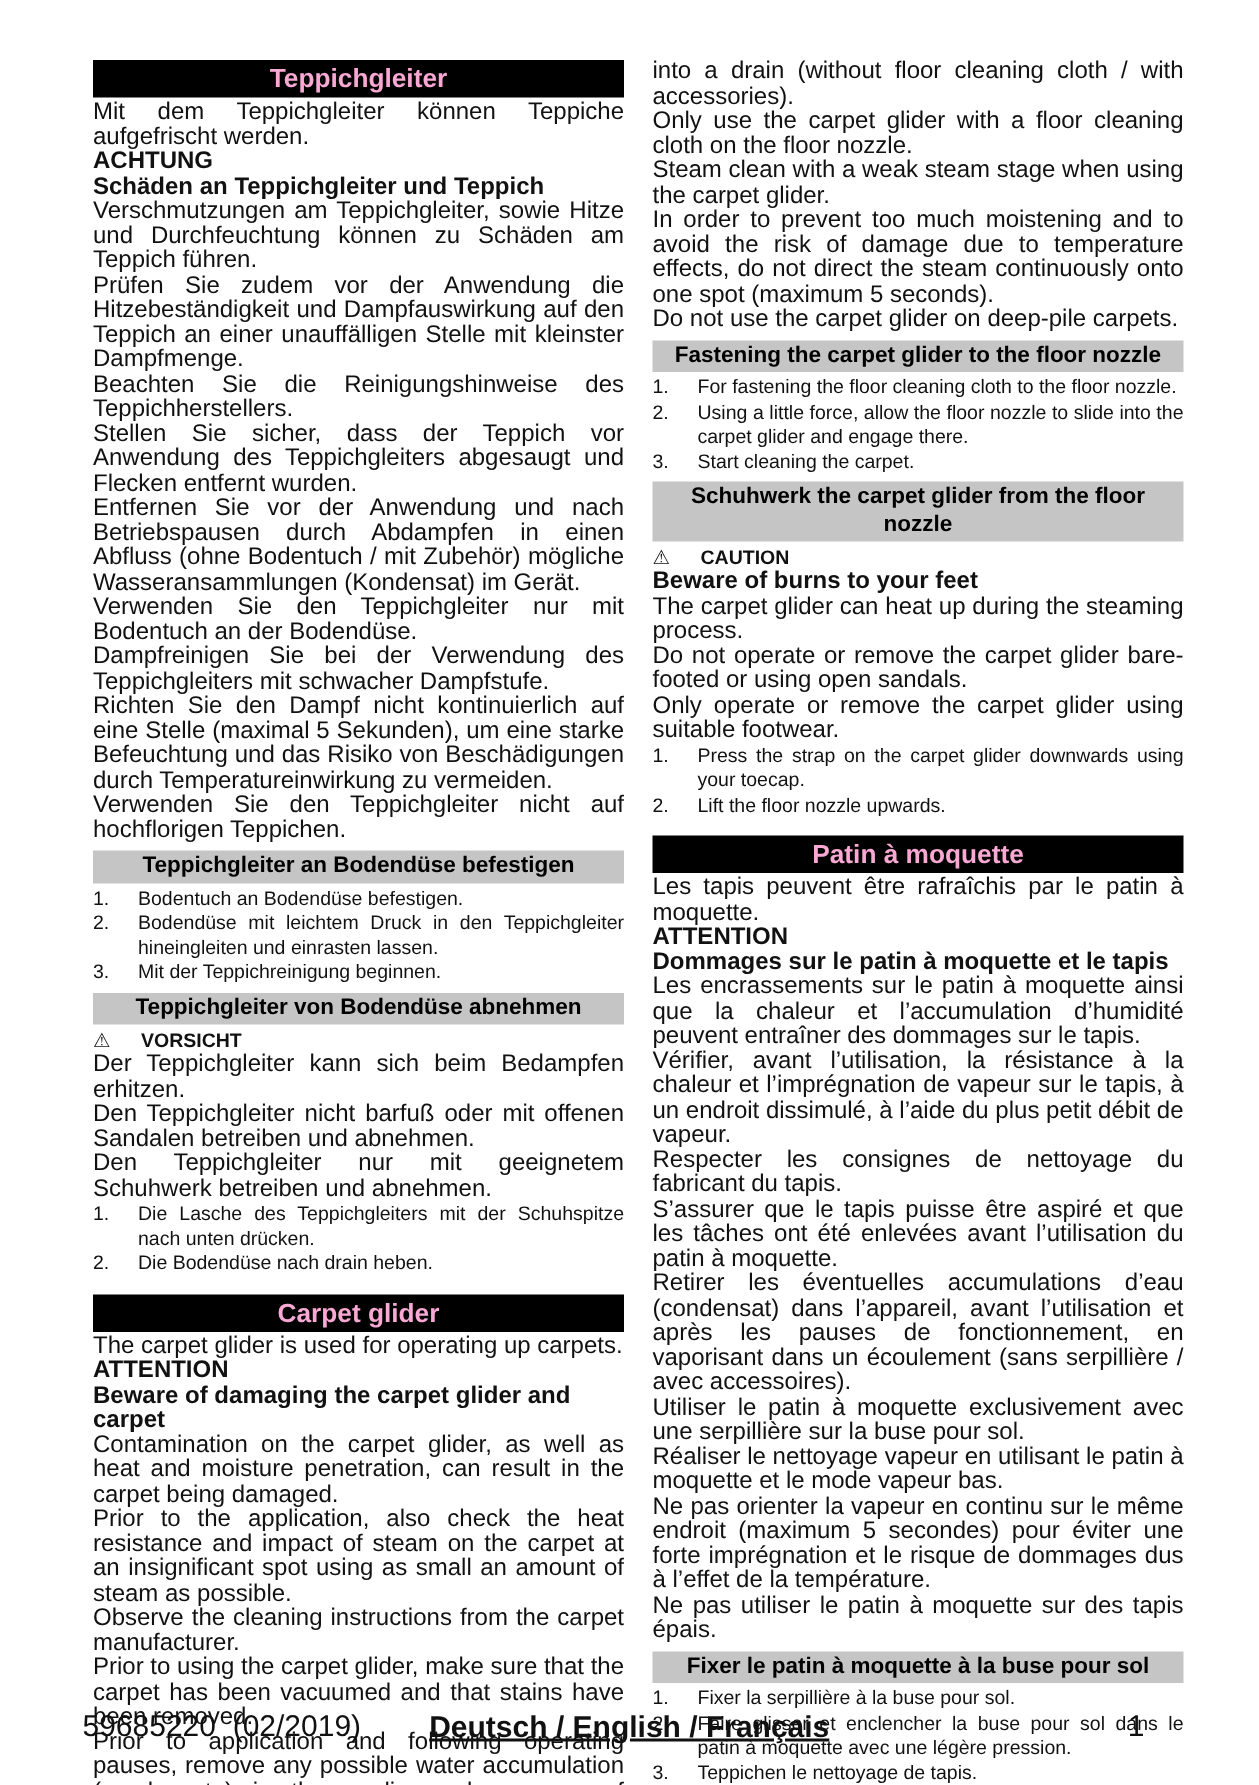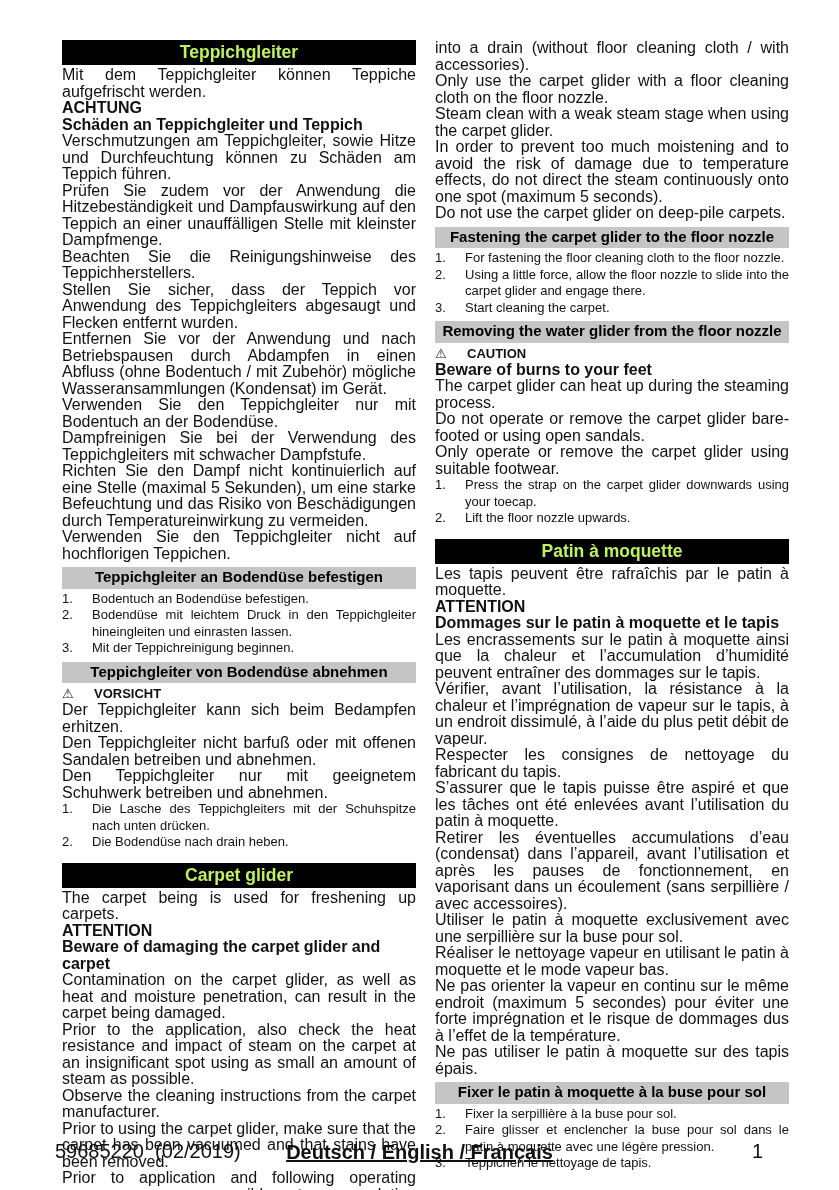--- a/index.html
+++ b/index.html
@@ -17,21 +17,21 @@
     top: 40px;
     left: 62px;
     width: 727px;
     display: flex;
     gap: 19px;
   }
   .column { width: 354px; }
 
   .h1 {
     background: #000000;
-    color: #bef264;
+    color: #f9a8d4;
     font-weight: bold;
     font-size: 17.5px;
     line-height: 20px;
     text-align: center;
     padding: 2px 2px 3px;
     margin: 12px 0 2px;
   }
   .column .h1:first-child { margin-top: 0; }
 
   .h2 {
@@ -152,21 +152,21 @@
           <div class="ol-row">
             <span class="num">1.</span>
             <span class="txt">Die Lasche des Teppichgleiters mit der Schuhspitze nach unten drücken.</span>
           </div>
           <div class="ol-row">
             <span class="num">2.</span>
             <span class="txt">Die Bodendüse nach drain heben.</span>
           </div>
         </div>
         <div class="h1">Carpet glider</div>
-        <p class="p">The carpet being is used for freshening up carpets.</p>
+        <p class="p">The carpet glider is used for operating up carpets.</p>
         <p class="b">ATTENTION</p>
         <p class="b">Beware of damaging the carpet glider and carpet</p>
         <p class="p">Contamination on the carpet glider, as well as heat and moisture penetration, can result in the carpet being damaged.</p>
         <p class="p">Prior to the application, also check the heat resistance and impact of steam on the carpet at an insignificant spot using as small an amount of steam as possible.</p>
         <p class="p">Observe the cleaning instructions from the carpet manufacturer.</p>
         <p class="p">Prior to using the carpet glider, make sure that the carpet has been vacuumed and that stains have been removed.</p>
         <p class="p">Prior to application and following operating pauses, remove any possible water accumulation (condensate) in the appliance by means of evaporating the condensate</p>
       </div>
     <div class="column" id="col-1">
         <p class="p">into a drain (without floor cleaning cloth / with accessories).</p>
@@ -182,21 +182,21 @@
           </div>
           <div class="ol-row">
             <span class="num">2.</span>
             <span class="txt">Using a little force, allow the floor nozzle to slide into the carpet glider and engage there.</span>
           </div>
           <div class="ol-row">
             <span class="num">3.</span>
             <span class="txt">Start cleaning the carpet.</span>
           </div>
         </div>
-        <div class="h2">Removing the water glider from the floor nozzle</div>
+        <div class="h2">Schuhwerk the carpet glider from the floor nozzle</div>
         <div class="warn">
           <span class="tri">⚠</span>
           <span>CAUTION</span>
         </div>
         <p class="b">Beware of burns to your feet</p>
         <p class="p">The carpet glider can heat up during the steaming process.</p>
         <p class="p">Do not operate or remove the carpet glider bare-footed or using open sandals.</p>
         <p class="p">Only operate or remove the carpet glider using suitable footwear.</p>
         <div class="ol">
           <div class="ol-row">

